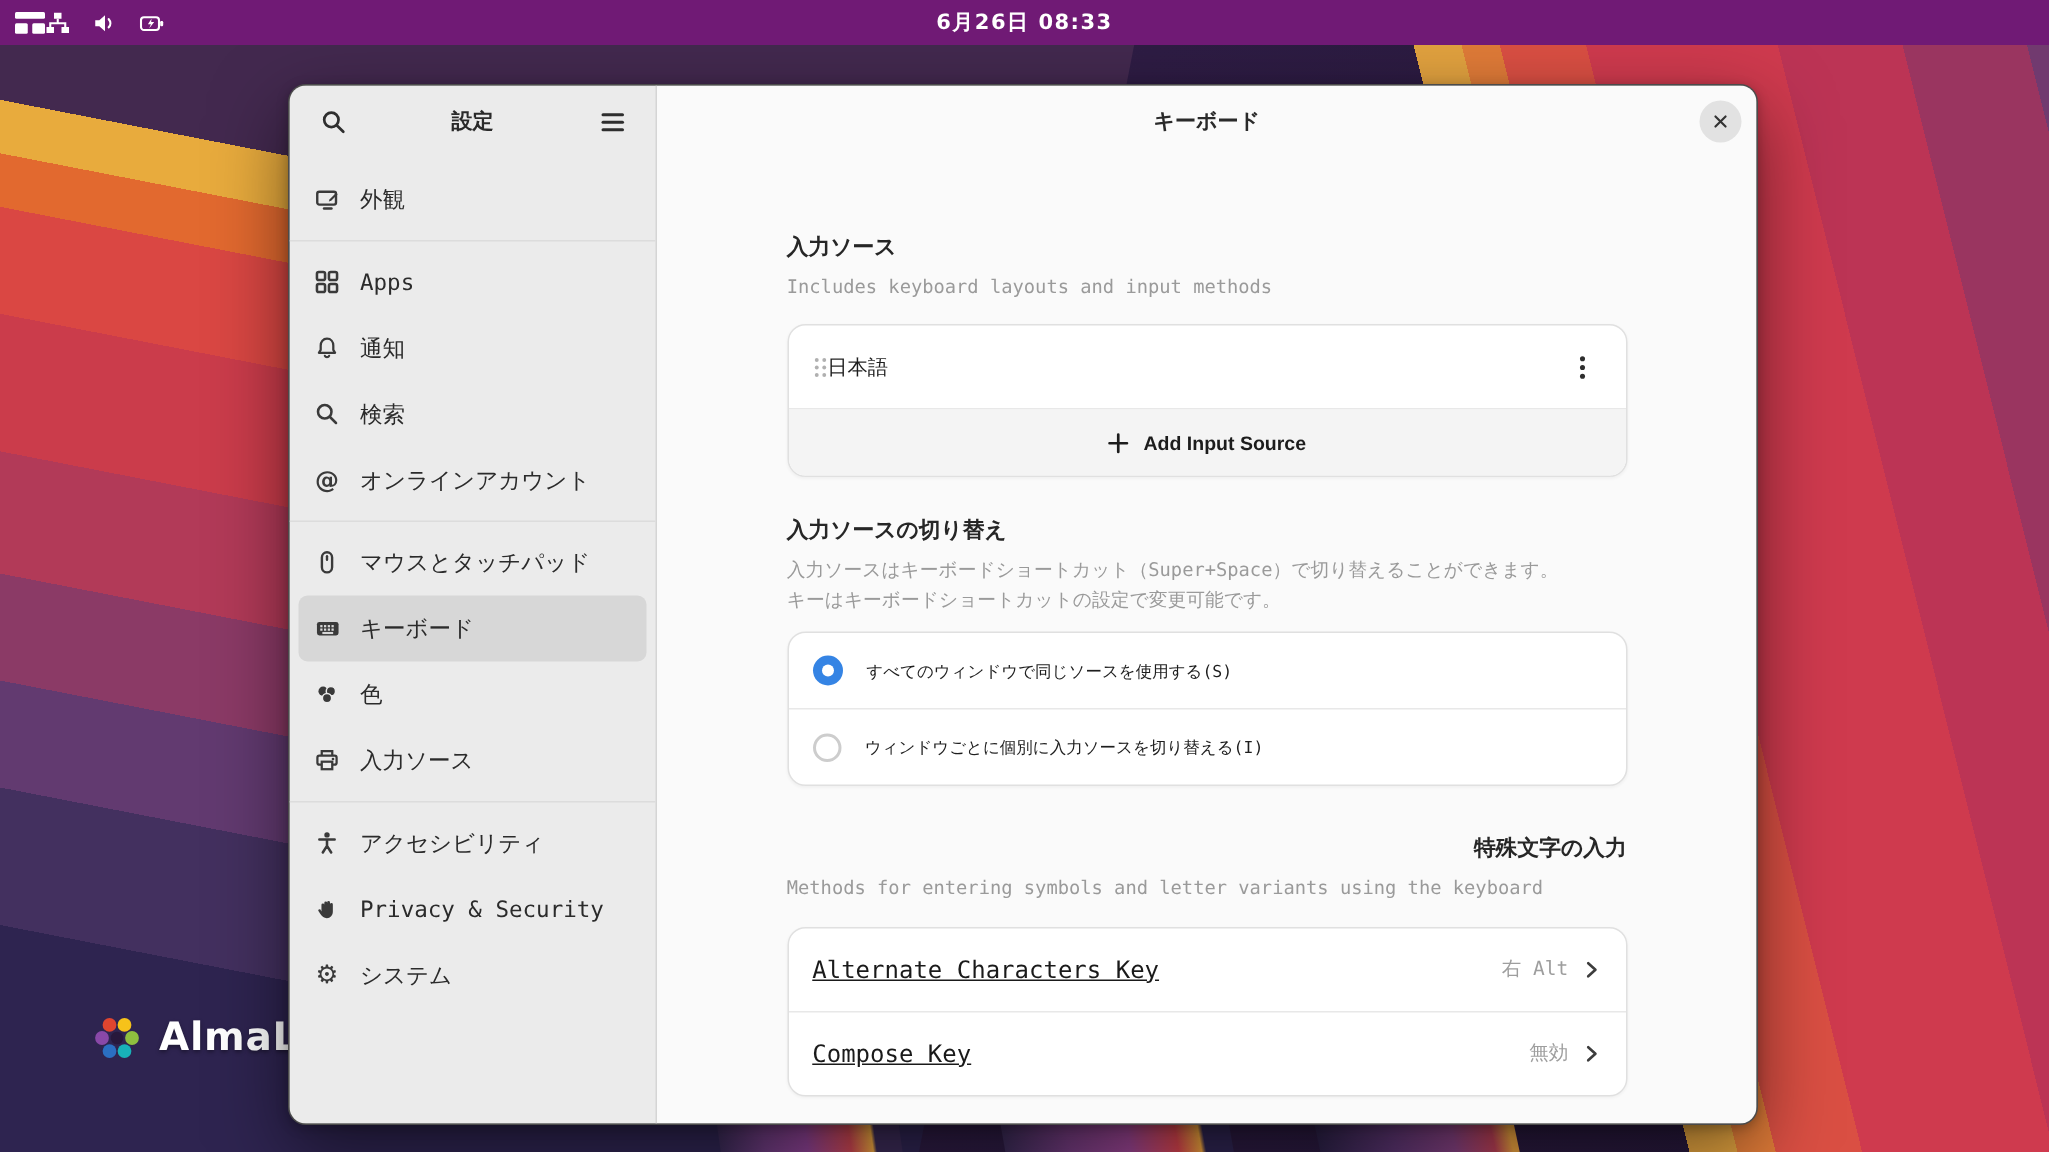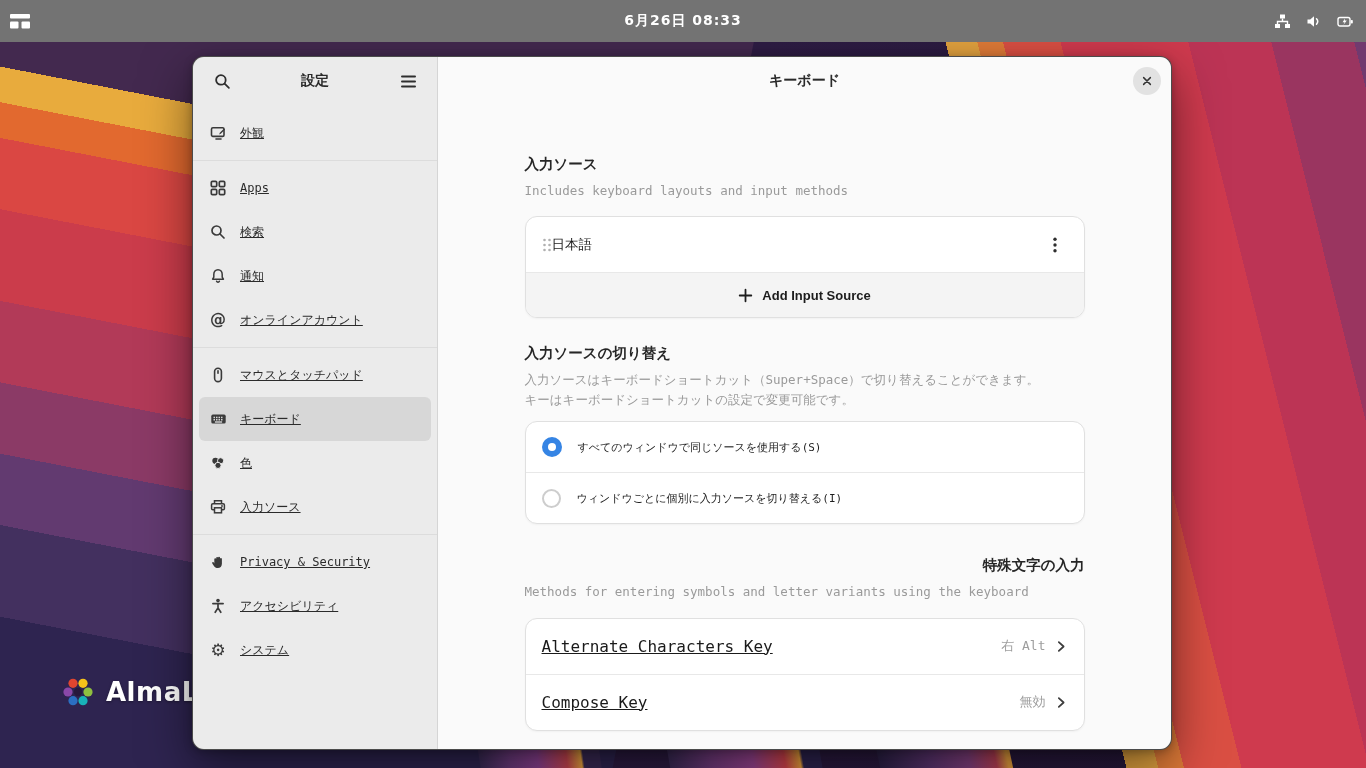--- a/index.html
+++ b/index.html
@@ -1,21 +1,21 @@
 <!DOCTYPE html>
 <html><head>
 <meta charset="utf-8">
 <style>
   * { margin:0; padding:0; box-sizing:border-box; }
   html,body { width:1366px; height:768px; overflow:hidden; }
   body { font-family:"DejaVu Sans Mono","Liberation Mono",monospace; background:#000; position:relative; }
 
   
-  .topbar { position:absolute; left:0; top:0; width:1366px; height:42px; background:#737373;
-            display:flex; align-items:center; justify-content:space-between; z-index:10; }
+  .topbar { position:absolute; left:0; top:0; width:1366px; height:30px; background:#701a75;
+            display:flex; align-items:center; z-index:10; }
   .topbar .tb-left { padding-left:10px; display:flex; align-items:center; }
   .topbar .tb-clock { position:absolute; left:0; right:0; text-align:center; color:#fff;
                       font-family:"DejaVu Sans","Liberation Sans",sans-serif; font-weight:bold; font-size:14px; letter-spacing:1px; }
   .topbar .tb-right { padding-right:12px; display:flex; align-items:center; gap:15px; z-index:2; }
 
   
   .wallpaper { position:absolute; left:0; top:30px; right:0; bottom:0; overflow:hidden;
                background:linear-gradient(115deg,#3b2450 0%,#2e1c44 45%,#251738 100%); }
   .wp-band-left { position:absolute; left:-180px; top:-150px; width:860px; height:1000px;
     transform:rotate(11deg);
@@ -66,21 +66,21 @@
   .sb-header { height:48px; flex:none; display:flex; align-items:center; justify-content:space-between; padding:0 14px; }
   .sb-title { font-weight:bold; font-size:14px; color:#2a2a2a; position:absolute; left:0; right:0; text-align:center; pointer-events:none; }
   .sb-header { position:relative; }
   .icon-btn { width:30px; height:30px; border:none; background:transparent; border-radius:6px;
               display:flex; align-items:center; justify-content:center; cursor:pointer; }
   .sb-list { padding:6px 0 0 0; }
   .sb-row { height:44px; margin:0 6px; padding:0 10px; border-radius:6px;
             display:flex; align-items:center; gap:13px; cursor:pointer; }
   .sb-row.selected { background:#d7d7d7; }
   .sb-row .sb-ic { width:18px; height:18px; flex:none; display:flex; align-items:center; justify-content:center; color:#3a3a3a; }
-  .sb-row .sb-label { font-size:12px; color:#2b2b2b; white-space:nowrap;text-decoration:underline; }
+  .sb-row .sb-label { font-size:15px; color:#2b2b2b; white-space:nowrap; }
   .sb-sep { height:1px; background:#dcdcdc; margin:5px 0; }
   .gear-glyph { font-size:17px; line-height:1; color:#3a3a3a; font-family:"DejaVu Sans",sans-serif; }
   .at-glyph { font-size:16px; line-height:1; color:#3a3a3a; font-weight:bold; font-family:"DejaVu Sans",sans-serif; }
 
   
   .main { flex:1; display:flex; flex-direction:column; background:#fafafa; }
   .main-header { height:48px; flex:none; position:relative; display:flex; align-items:center; justify-content:center; }
   .main-title { font-weight:bold; font-size:14px; color:#2a2a2a; }
   .close-btn { position:absolute; right:10px; top:10px; width:28px; height:28px; border-radius:50%;
                background:#e2e2e2; border:none; display:flex; align-items:center; justify-content:center; cursor:pointer; }
@@ -219,35 +219,35 @@
               <rect x="1.3" y="9.3" width="5.4" height="5.4" rx="1.2" fill="none" stroke="#3a3a3a" stroke-width="1.7"></rect>
               <rect x="9.3" y="9.3" width="5.4" height="5.4" rx="1.2" fill="none" stroke="#3a3a3a" stroke-width="1.7"></rect>
             </svg>
         </span>
         <span class="sb-label">Apps</span>
       </div>
 
       <div class="sb-row">
         <span class="sb-ic">
           <svg width="16" height="16" viewBox="0 0 16 16">
+              <path d="M8 1.8 c-2.6 0-4.2 1.9-4.2 4.6 V9.2 L2.6 11.2 h10.8 L12.2 9.2 V6.4 c0-2.7-1.6-4.6-4.2-4.6 z" fill="none" stroke="#3a3a3a" stroke-width="1.5" stroke-linejoin="round"></path>
+              <path d="M6.6 13.2 a1.5 1.5 0 0 0 2.8 0" fill="none" stroke="#3a3a3a" stroke-width="1.5" stroke-linecap="round"></path>
+            </svg>
+        </span>
+        <span class="sb-label">通知</span>
+      </div>
+
+      <div class="sb-row">
+        <span class="sb-ic">
+          <svg width="16" height="16" viewBox="0 0 16 16">
               <circle cx="6.5" cy="6.5" r="4.5" fill="none" stroke="#3a3a3a" stroke-width="1.7"></circle>
               <line x1="10" y1="10" x2="14" y2="14" stroke="#3a3a3a" stroke-width="1.7" stroke-linecap="round"></line>
             </svg>
         </span>
         <span class="sb-label">検索</span>
-      </div>
-
-      <div class="sb-row">
-        <span class="sb-ic">
-          <svg width="16" height="16" viewBox="0 0 16 16">
-              <path d="M8 1.8 c-2.6 0-4.2 1.9-4.2 4.6 V9.2 L2.6 11.2 h10.8 L12.2 9.2 V6.4 c0-2.7-1.6-4.6-4.2-4.6 z" fill="none" stroke="#3a3a3a" stroke-width="1.5" stroke-linejoin="round"></path>
-              <path d="M6.6 13.2 a1.5 1.5 0 0 0 2.8 0" fill="none" stroke="#3a3a3a" stroke-width="1.5" stroke-linecap="round"></path>
-            </svg>
-        </span>
-        <span class="sb-label">通知</span>
       </div>
 
       <div class="sb-row">
         <span class="sb-ic at-glyph">@</span>
         <span class="sb-label">オンラインアカウント</span>
       </div>
 
       <div class="sb-sep"></div>
 
       <div class="sb-row">
@@ -299,34 +299,34 @@
             </svg>
         </span>
         <span class="sb-label">入力ソース</span>
       </div>
 
       <div class="sb-sep"></div>
 
       <div class="sb-row">
         <span class="sb-ic">
           <svg width="16" height="16" viewBox="0 0 16 16">
-              <path d="M4.3 9.6 V5.2 a0.95 0.95 0 0 1 1.9 0 V4 a0.95 0.95 0 0 1 1.9 0 v-0.4 a0.95 0.95 0 0 1 1.9 0 V5 a0.95 0.95 0 0 1 1.9 0 v4.7 c0 2.7-1.7 4.4-4 4.4 -1.9 0-3.1-0.9-4.3-2.7 l-1.3-2 c-0.5-0.8 0.5-1.7 1.3-1.1 z" fill="#3a3a3a"></path>
-            </svg>
-        </span>
-        <span class="sb-label">Privacy &amp; Security</span>
-      </div>
-
-      <div class="sb-row">
-        <span class="sb-ic">
-          <svg width="16" height="16" viewBox="0 0 16 16">
               <circle cx="8" cy="2.6" r="1.8" fill="#3a3a3a"></circle>
               <path d="M2.9 5.6 h10.2 M8 5.6 v4.3 M8 9.9 L5.2 14.3 M8 9.9 l2.8 4.4" fill="none" stroke="#3a3a3a" stroke-width="1.7" stroke-linecap="round" stroke-linejoin="round"></path>
             </svg>
         </span>
         <span class="sb-label">アクセシビリティ</span>
+      </div>
+
+      <div class="sb-row">
+        <span class="sb-ic">
+          <svg width="16" height="16" viewBox="0 0 16 16">
+              <path d="M4.3 9.6 V5.2 a0.95 0.95 0 0 1 1.9 0 V4 a0.95 0.95 0 0 1 1.9 0 v-0.4 a0.95 0.95 0 0 1 1.9 0 V5 a0.95 0.95 0 0 1 1.9 0 v4.7 c0 2.7-1.7 4.4-4 4.4 -1.9 0-3.1-0.9-4.3-2.7 l-1.3-2 c-0.5-0.8 0.5-1.7 1.3-1.1 z" fill="#3a3a3a"></path>
+            </svg>
+        </span>
+        <span class="sb-label">Privacy &amp; Security</span>
       </div>
 
       <div class="sb-row">
         <span class="sb-ic gear-glyph">⚙</span>
         <span class="sb-label">システム</span>
       </div>
 
     </div>
   </div>
 

